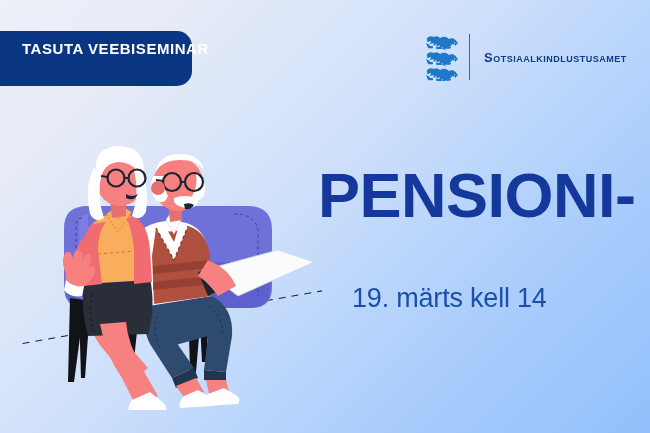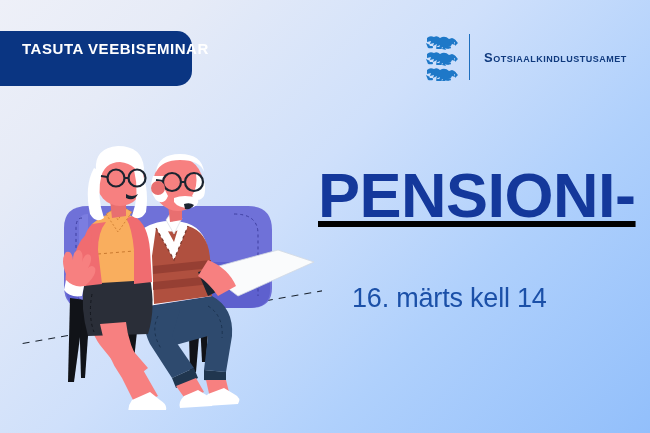--- a/index.html
+++ b/index.html
@@ -57,21 +57,20 @@
   
   #illustration {
     position: absolute; left: 22px; top: 110px;
     width: 300px; height: 300px;
   }
 
   
   #headline {
     position: absolute; left: 318px; top: 168px;
     width: 310px;
-    text-decoration: underline;
   }
   #headline .h-line {
     color: #14389B;
     font-size: 63px;
     font-weight: 700;
     line-height: 55px;
     letter-spacing: -0.5px;
     white-space: nowrap;
   }
   #subtitle {
@@ -231,15 +230,15 @@
       <path d="M70 120 Q56 128 52 148 L48 172 L64 176 L68 146 Z" fill="#F06C70"></path>
       <path d="M44 164 Q38 150 44 142 Q50 140 51 150 Q51 140 57 140 Q62 142 60 152 Q63 142 68 145 Q71 149 66 158 Q70 154 73 158 Q75 163 67 172 Q58 182 48 178 Q42 174 44 164 Z" fill="#F78080"></path>
       <path d="M44 170 Q52 178 62 176 L60 186 Q48 188 42 180 Z" fill="#FFFFFF"></path>
     </g>
   </svg>
 
   <div id="headline">
     <div class="h-line">PENSIONI-</div>
   </div>
 
-  <div id="subtitle">16. märts kell 14</div>
+  <div id="subtitle">19. märts kell 14</div>
 
 </div>
 
 </body></html>

